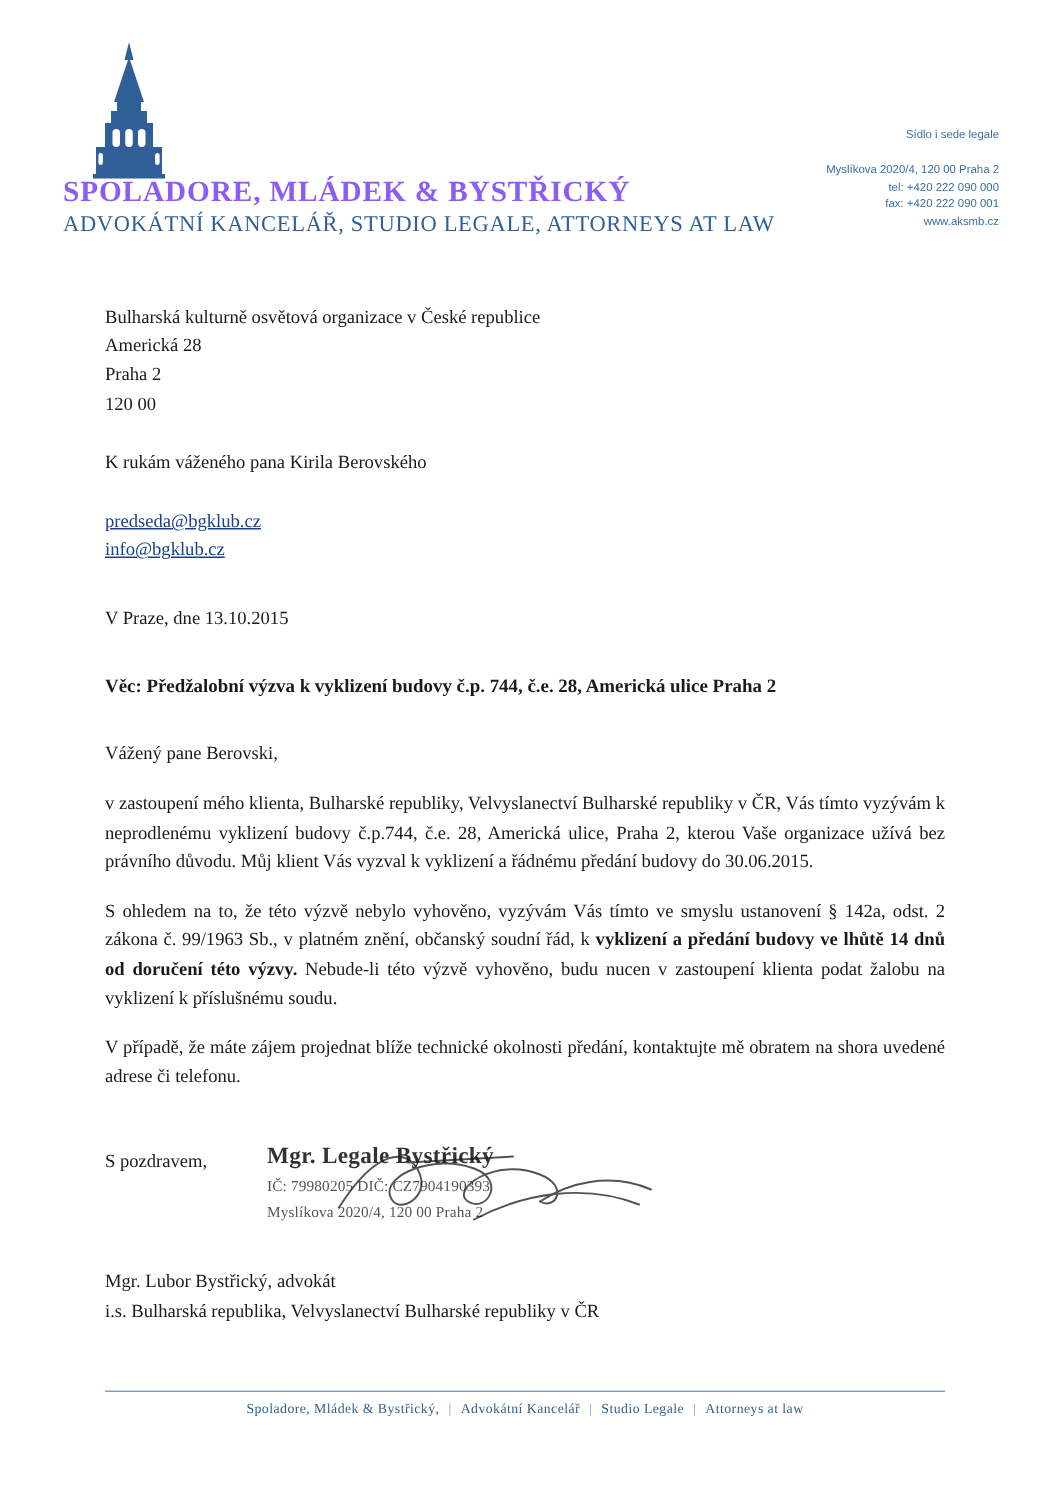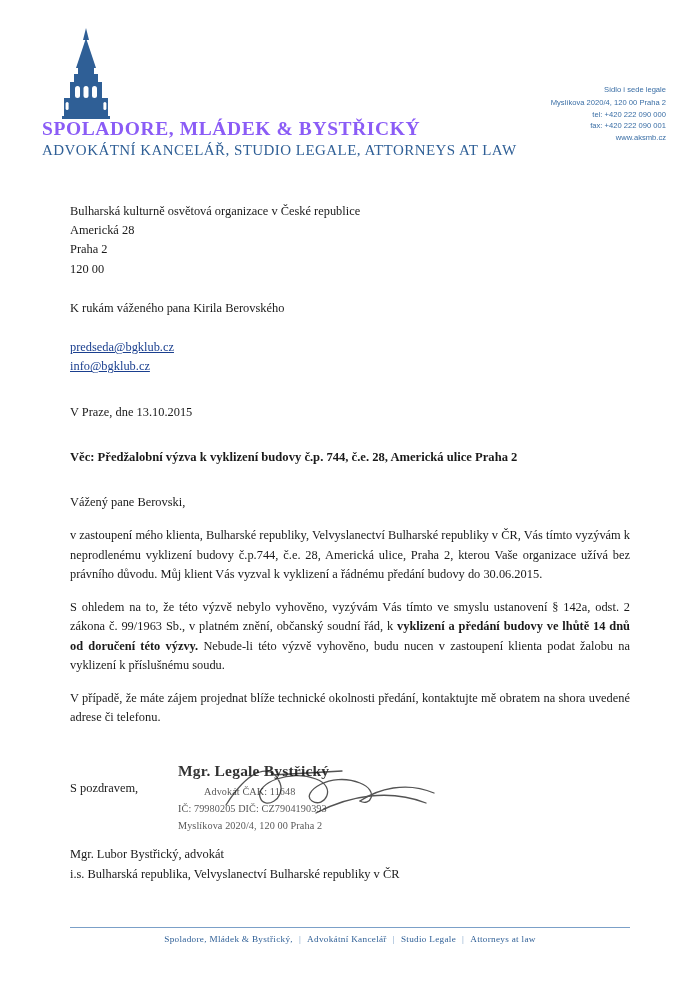--- a/index.html
+++ b/index.html
@@ -66,21 +66,21 @@
     font-size: 7.6px;
     line-height: 1.55;
   }
   .contact-block .label {
     display: inline-block;
     min-width: 22px;
     text-align: right;
   }
   .contact-block .hdr {
     font-size: 7.6px;
-    margin-bottom: 1px;
+    margin-bottom: 11px;
   }
 
   
   .content {
     position: relative;
     margin: 0 auto;
     width: 560px;
     padding-top: 32px;
     font-size: 12.4px;
     line-height: 1.55;
@@ -109,21 +109,20 @@
   .sig-wrap {
     position: relative;
     margin-top: 4px;
     height: 86px;
   }
   .sig-greeting {
     position: absolute;
     left: 0;
     top: 6px;
     font-size: 12.4px;
-    margin-top: 14px;
   }
   .stamp {
     position: absolute;
     left: 108px;
     top: 0;
     width: 300px;
     color: #1c1c1c;
     font-family: "Liberation Serif", serif;
     opacity: 0.9;
   }
@@ -268,21 +267,20 @@
       <span>V případě, že máte zájem projednat blíže technické okolnosti předání, kontaktujte mě obratem na shora uvedené adrese či telefonu.</span>
     </p>
 
     <div class="gap-sm"></div>
 
     <div class="sig-wrap">
       <div class="sig-greeting">S pozdravem,</div>
 
       <div class="stamp">
         <div class="stamp-name">Mgr. Legale Bystřický</div>
-        <div class="stamp-line indent">Advokát ČAK: 11648</div>
         <div class="stamp-line">IČ: 79980205  DIČ: CZ7904190393</div>
         <div class="stamp-line">Myslíkova 2020/4, 120 00 Praha 2</div>
       </div>
 
       <svg class="scribble" viewBox="0 0 230 74" aria-hidden="true">
         <g fill="none" stroke="#1a1a1a" stroke-width="1.3" stroke-linecap="round" opacity="0.75">
           <path d="M6 52 C30 14, 52 10, 60 30 C66 46, 44 58, 40 44 C36 30, 70 16, 96 26 C118 34, 104 56, 92 48 C80 40, 110 18, 140 30 C160 38, 150 54, 140 48"></path>
           <path d="M140 48 C158 36, 186 28, 214 40"></path>
           <path d="M96 60 C130 42, 170 36, 206 50"></path>
           <path d="M52 22 L122 18"></path>

